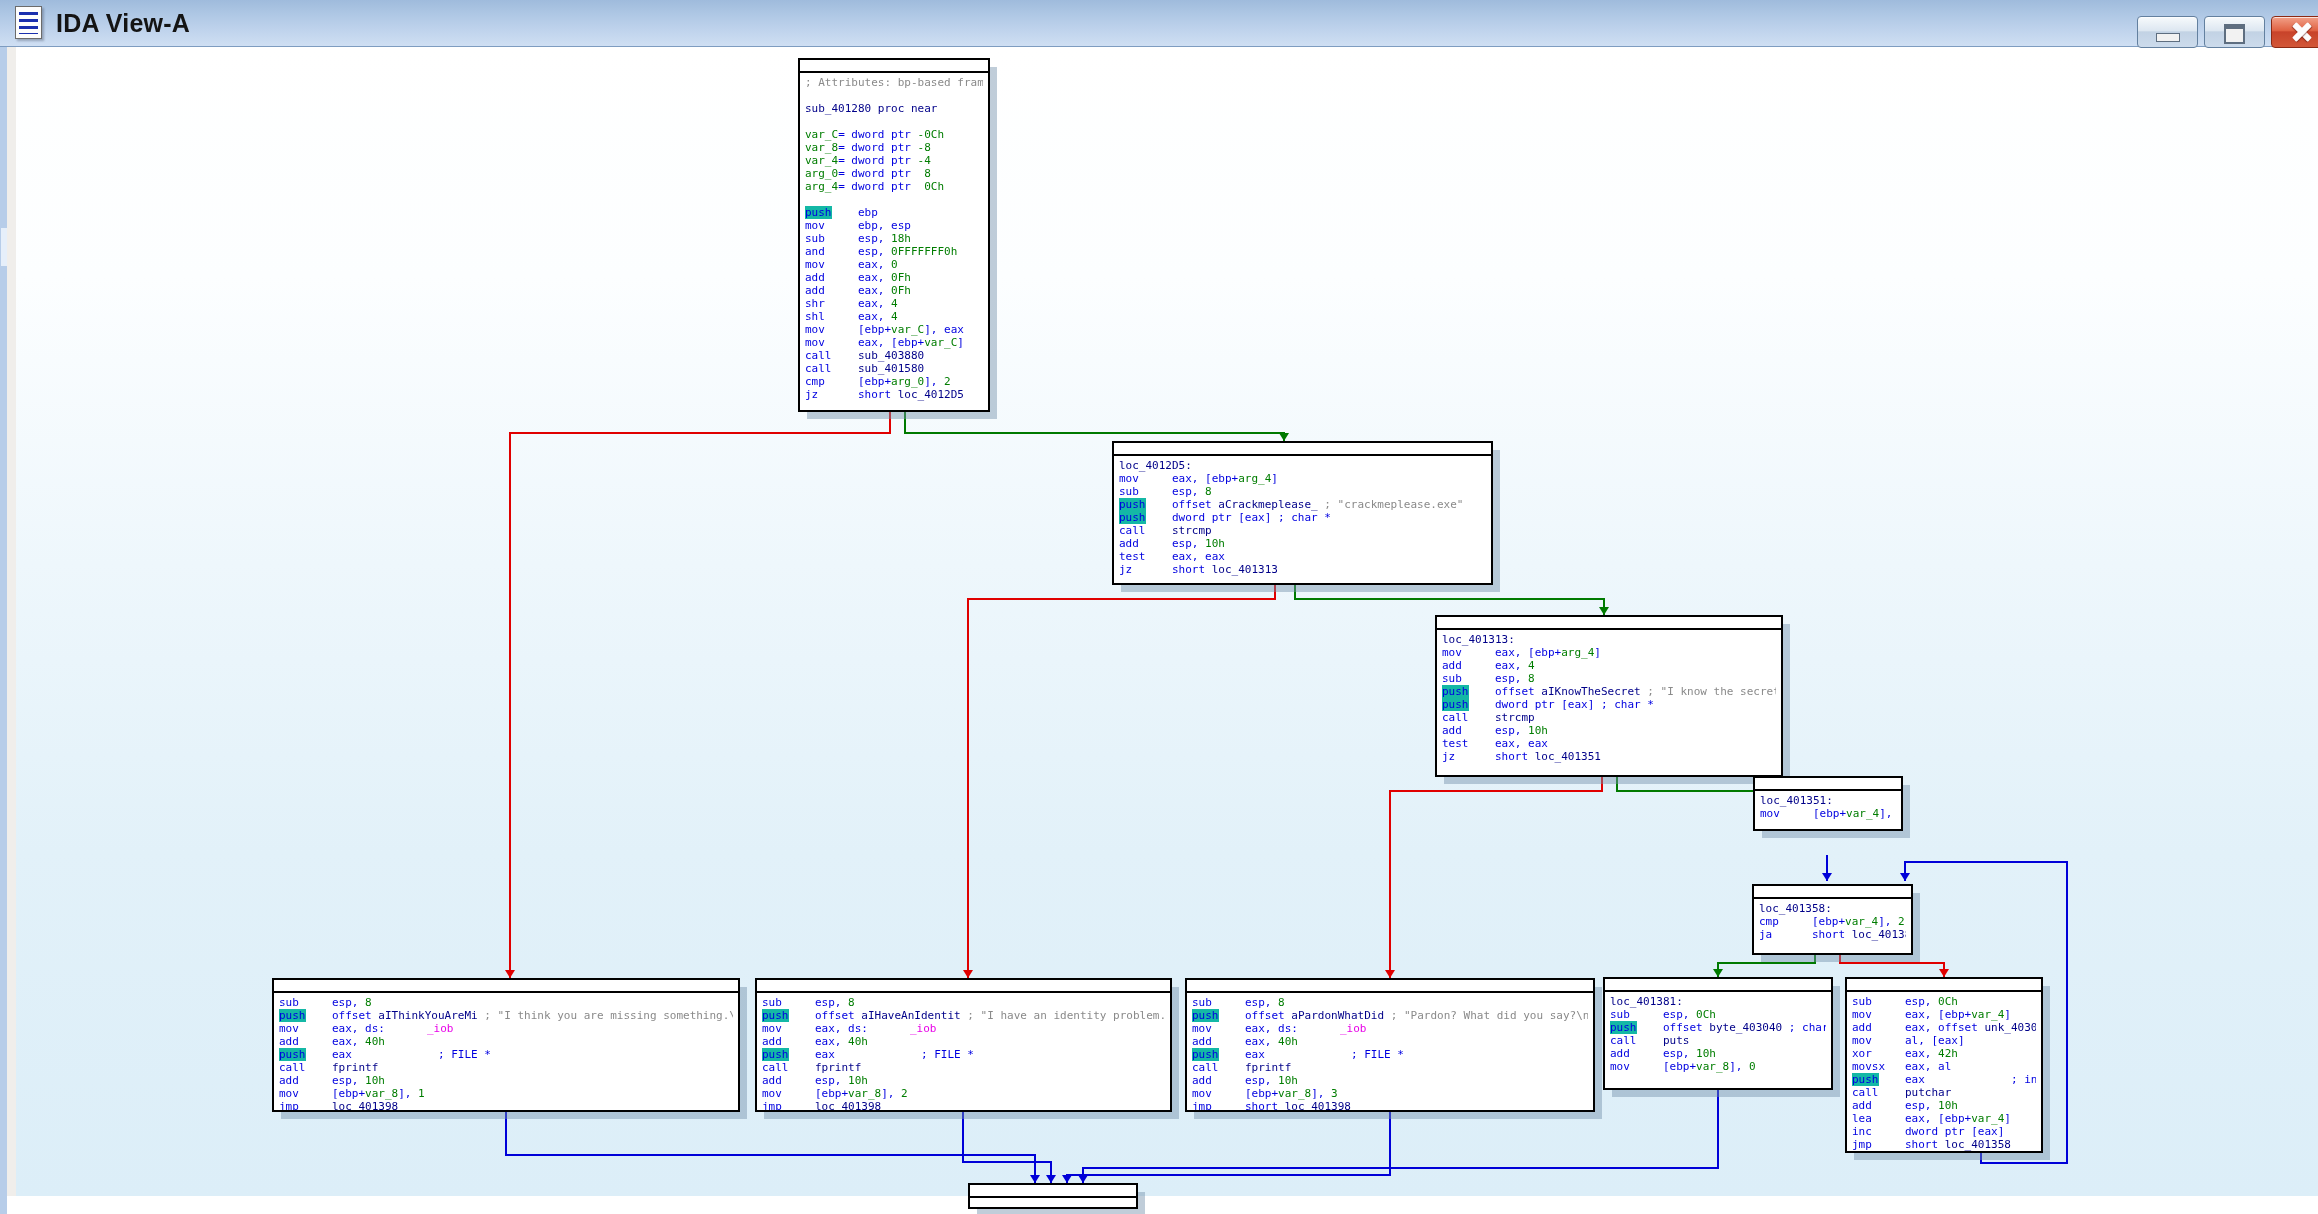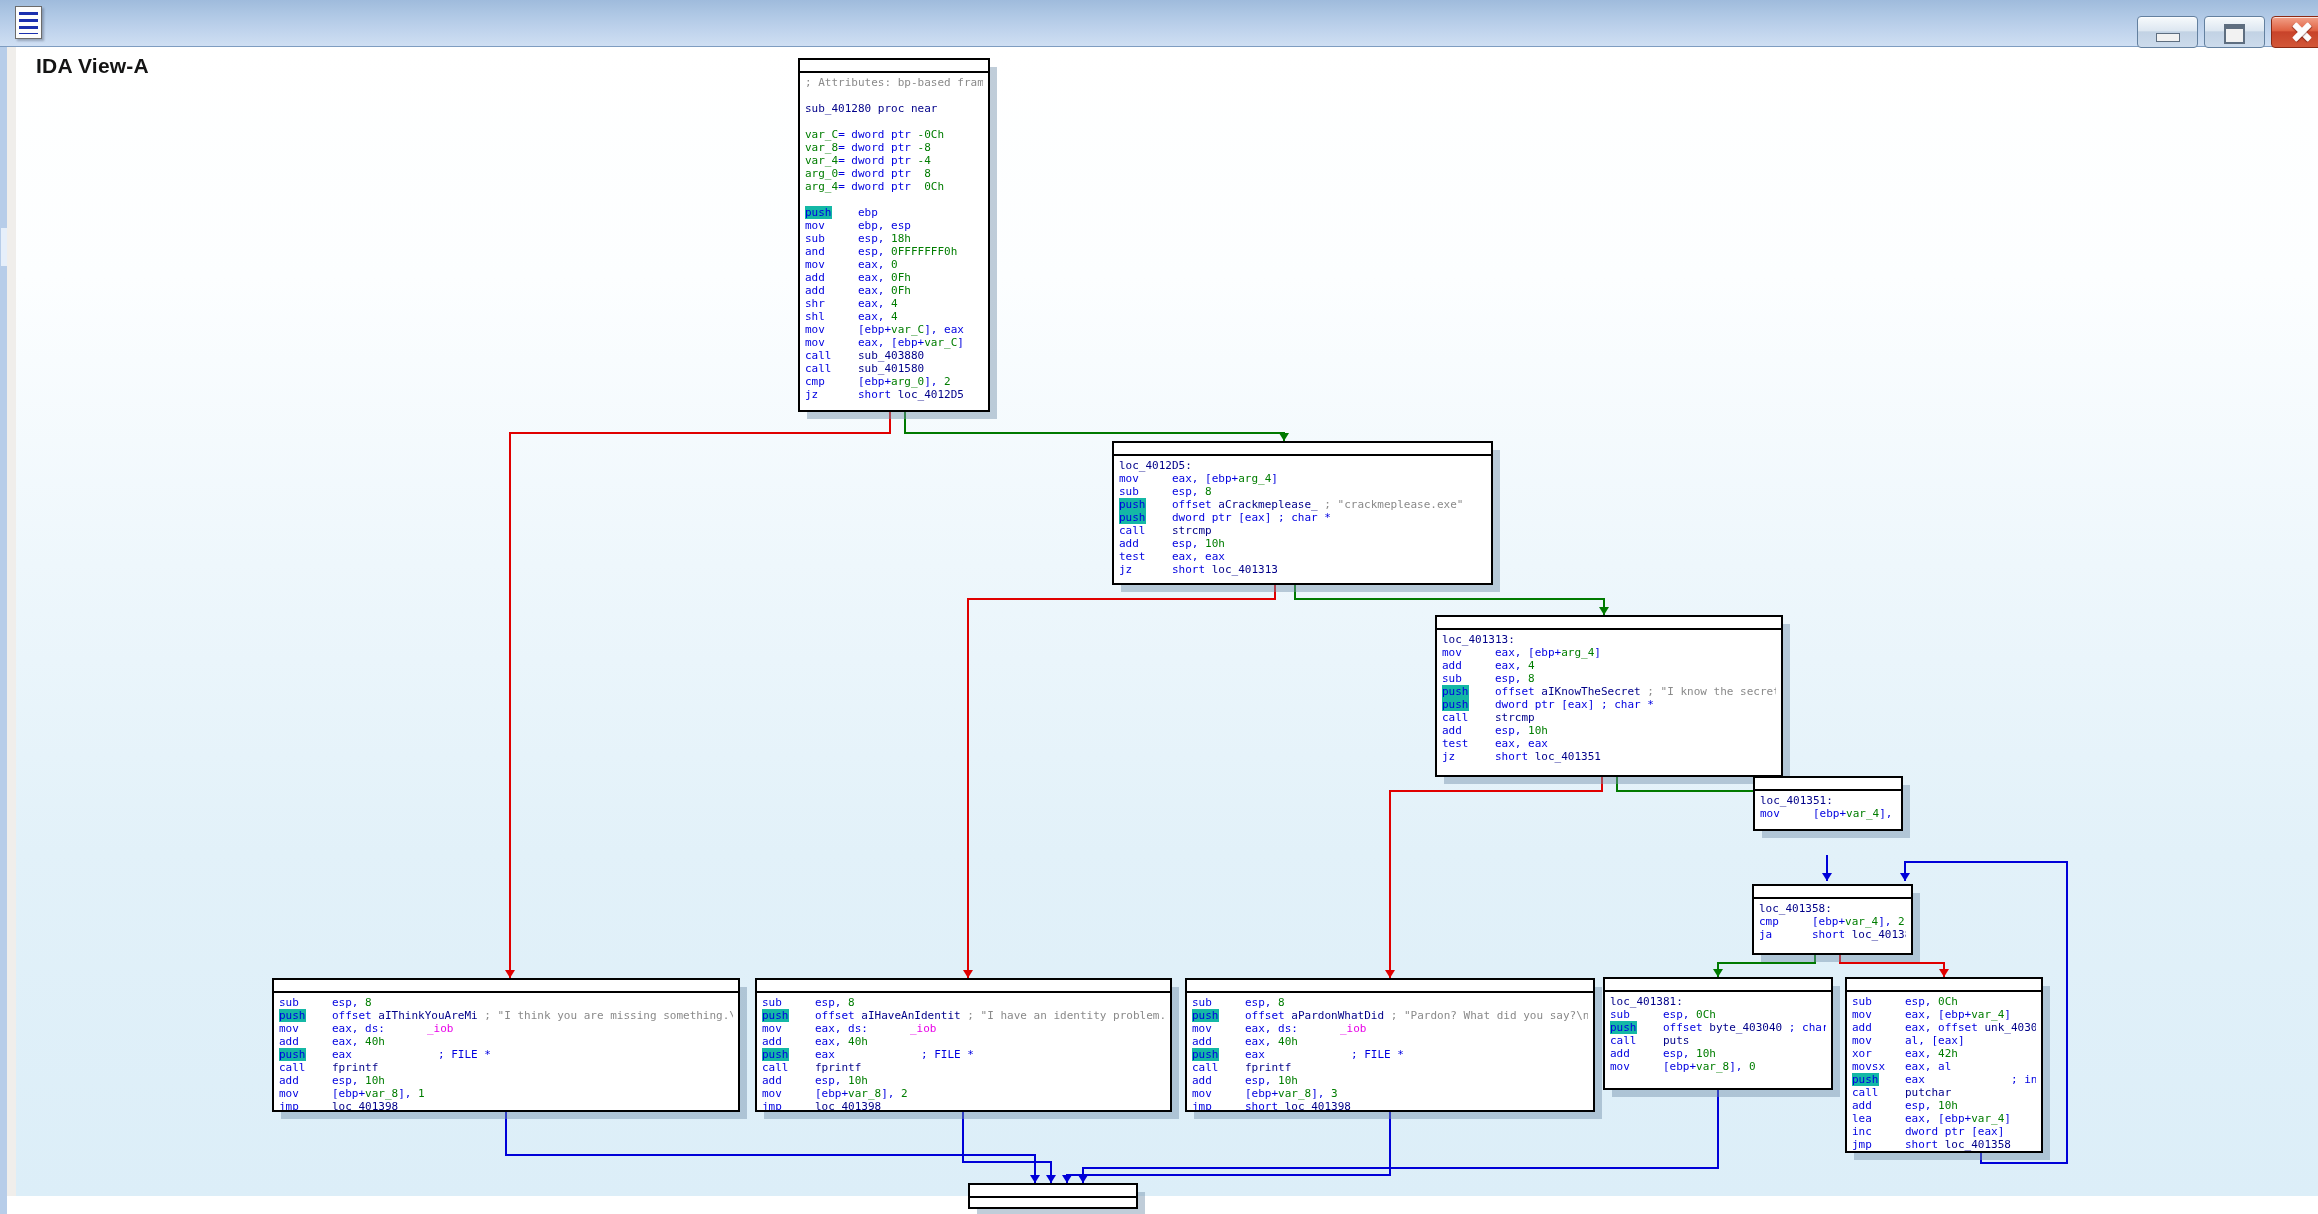--- a/index.html
+++ b/index.html
@@ -6,21 +6,21 @@
   body{width:2318px;height:1214px;overflow:hidden;position:relative;background:#fff;font-family:"Liberation Sans",sans-serif;}
 
   
   .titlebar{position:absolute;left:0;top:0;width:2318px;height:46px;
     background:linear-gradient(180deg,#9fbbdc 0%,#aec7e4 30%,#bfd3ec 65%,#cfdff3 100%);
     border-bottom:1px solid #7e9cc0;z-index:10;}
   .doc-icon{position:absolute;left:15px;top:6px;width:25px;height:31px;background:#fdfdfd;
     border:1px solid #6b6b6b;box-shadow:2px 2px 2px rgba(60,70,90,.35);}
   .doc-icon .doc-lines{position:absolute;left:3px;right:3px;top:5px;bottom:4px;
     background:repeating-linear-gradient(180deg,#1a2fae 0 3px,transparent 3px 7px);}
-  .title-text{position:absolute;left:36px;top:9px;font-size:21px;font-weight:bold;color:#141414;letter-spacing:.2px;margin-top:45px;}
+  .title-text{position:absolute;left:56px;top:9px;font-size:25px;font-weight:bold;color:#141414;letter-spacing:.2px;}
   .win-btn{position:absolute;top:16px;width:59px;height:30px;border-radius:4px;border:1px solid #63809f;
     box-shadow:inset 0 1px 0 rgba(255,255,255,.7);}
   .win-btn.std{background:linear-gradient(180deg,#f7fafc 0%,#dde7f1 45%,#c2d2e4 50%,#ccdbec 100%);}
   .win-btn.close{background:linear-gradient(180deg,#f2a189 0%,#e06243 45%,#c8432a 50%,#d25738 100%);border-color:#8c2913;}
   .btn-min{left:2137px;} .btn-restore{left:2204px;} .btn-close{left:2271px;}
   .min-glyph{position:absolute;left:18px;top:16px;width:22px;height:7px;background:#f2f2f2;border:1px solid #5e6e80;}
   .restore-glyph{position:absolute;left:19px;top:7px;width:17px;height:13px;background:#f2f2f2;
     border:2px solid #5e6e80;border-top-width:5px;}
   .close-glyph{position:absolute;left:50%;top:50%;width:26px;height:26px;transform:translate(-50%,-50%);}
   .close-glyph::before,.close-glyph::after{content:"";position:absolute;left:2px;top:10px;width:22px;height:6px;

